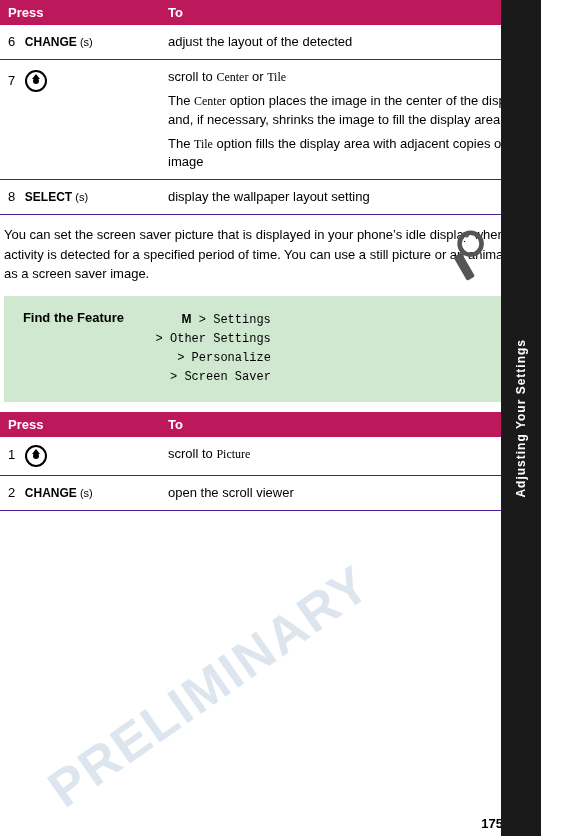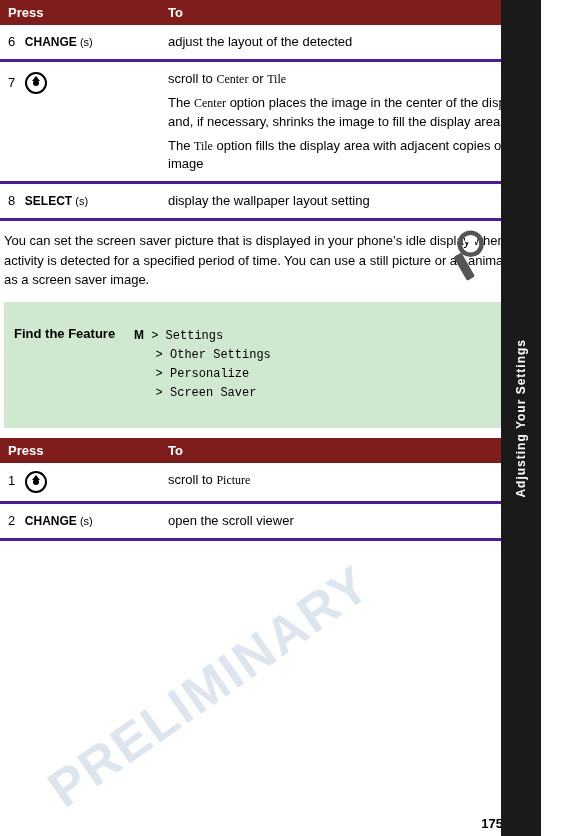--- a/index.html
+++ b/index.html
@@ -68,25 +68,26 @@
     .section-body {
       font-size: 13px;
       line-height: 1.5;
       margin-bottom: 12px;
       color: #000;
     }
 
     
     .find-feature-box {
       background: #d0e8d0;
-      padding: 24px 10px;
+      padding: 14px 10px;
       margin-bottom: 10px;
       display: flex;
       align-items: flex-start;
       gap: 10px;
+      text-align: right;
     }
 
     .find-feature-label {
       font-weight: bold;
       font-size: 13px;
       min-width: 110px;
       color: #000;
     }
 
     .find-feature-content {
@@ -155,33 +156,33 @@
       letter-spacing: 2px;
     }
 
     
     .press-to-table {
       width: 100%;
       border-collapse: collapse;
     }
 
     .press-to-table thead tr {
-      background: #7f1d1d;
+      background: #be185d;
       color: #fff;
     }
 
     .press-to-table thead th {
       padding: 5px 8px;
       font-weight: bold;
       font-size: 13px;
       text-align: left;
     }
 
     .press-to-table tbody tr {
-      border-bottom: 3px solid #4c1d95;
+      border-bottom: 1px solid #4c1d95;
     }
 
     .press-to-table tbody td {
       padding: 8px 8px;
       vertical-align: top;
       font-size: 13px;
       line-height: 1.4;
     }
 
     .press-to-table tbody td:first-child {

